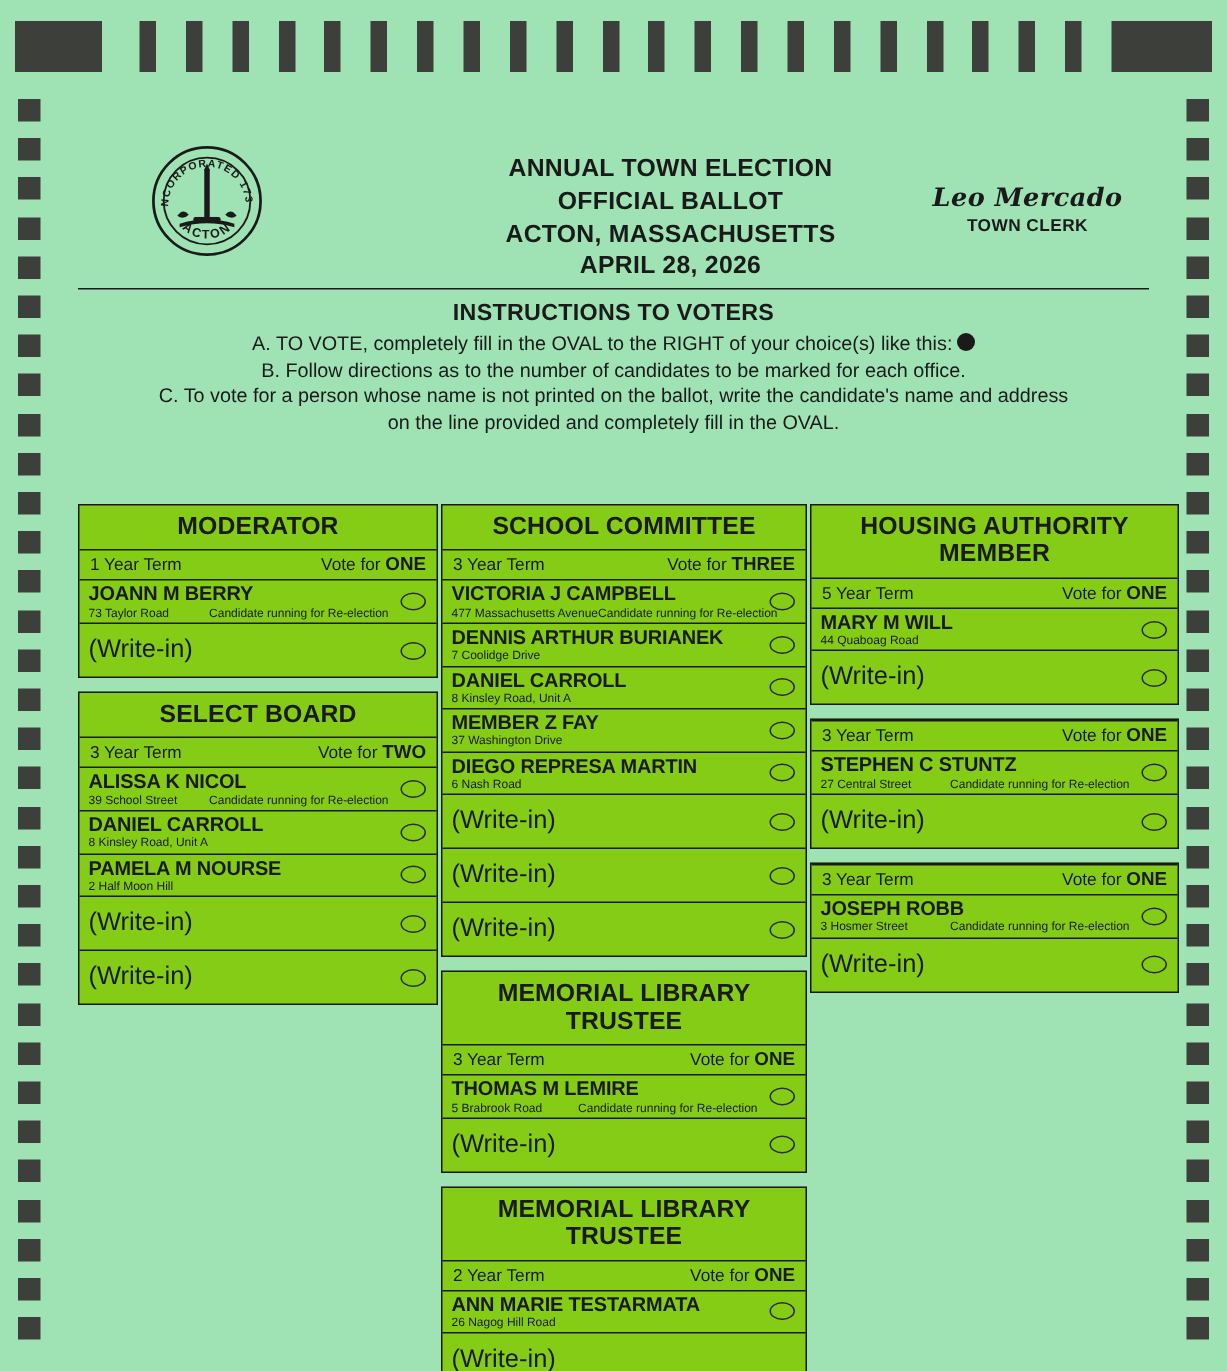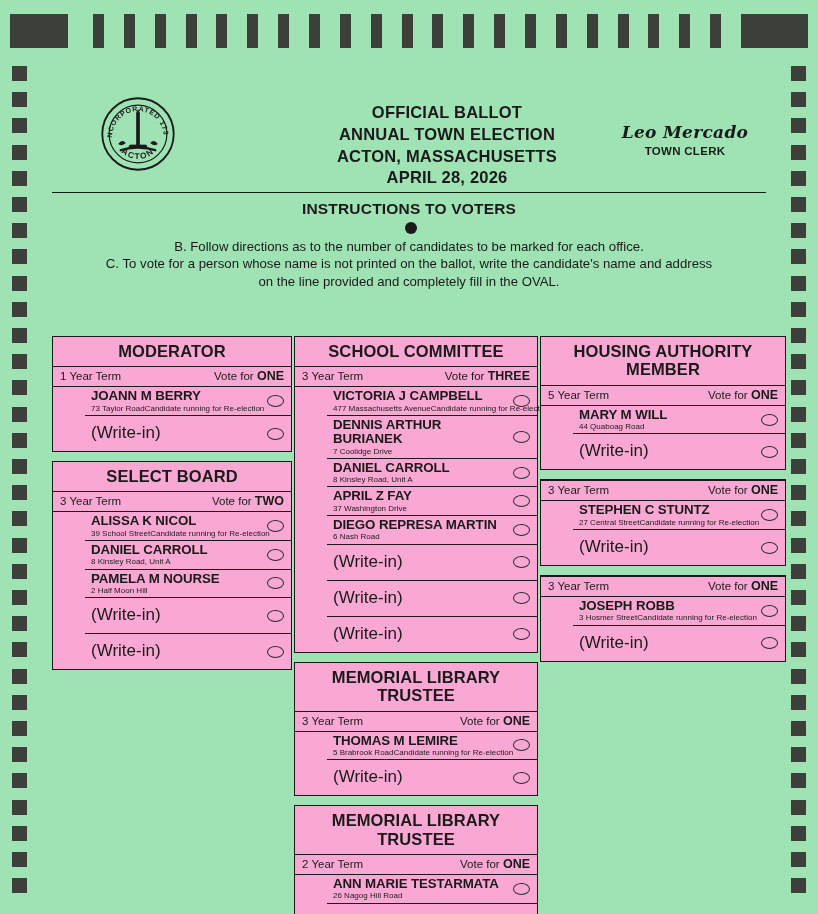--- a/index.html
+++ b/index.html
@@ -49,35 +49,35 @@
     background: #1a1a1a; vertical-align: -1px; margin-left: 3px;
   }
 
   
   .grid { position: absolute; left: 52px; top: 336px; width: 714px; }
   .col { position: absolute; top: 0; }
   .col-1 { left: 0; width: 240px; }
   .col-2 { left: 242px; width: 244px; }
   .col-3 { left: 488px; width: 246px; }
 
-  .contest { border: 1.6px solid #1a1a1a; background: #f9a8d4; margin-bottom: 9px; }
+  .contest { border: 1.6px solid #1a1a1a; background: #84cc16; margin-bottom: 9px; }
   .contest-title {
     text-align: center; font-size: 16.5px; font-weight: bold;
     padding: 5px 2px 6px; line-height: 1.12; letter-spacing: .1px;
   }
   .contest-sub {
     display: flex; justify-content: space-between; align-items: baseline;
     border-top: 1.4px solid #1a1a1a; border-bottom: 1.4px solid #1a1a1a;
     padding: 2px 7px 3px; font-size: 11.5px;
   }
   .contest-sub .vote-for b { font-size: 12.5px; }
 
   .choice {
     position: relative; border-bottom: 1.4px solid #1a1a1a;
-    padding: 2px 30px 2px 6px; min-height: 25px; margin-left: 32px;
+    padding: 2px 30px 2px 6px; min-height: 25px;
   }
   .choice:last-child { border-bottom: none; }
   .cand-name { font-size: 13.3px; font-weight: bold; line-height: 1.08; letter-spacing: -.1px; }
   .cand-meta { display: flex; justify-content: space-between; font-size: 8px; line-height: 1.15; padding-right: 2px; }
   .cand-meta .addr { white-space: nowrap; }
   .cand-meta .reelect { white-space: nowrap; }
   .writein { font-size: 17px; padding: 5px 0 6px; }
   .oval {
     position: absolute; right: 7px; top: 50%; transform: translateY(-50%);
     width: 17px; height: 12px; border: 1.3px solid #2a2a2a; border-radius: 50%;
@@ -197,38 +197,38 @@
       <polygon points="50,17 52.6,23 47.4,23" fill="#1a1a1a"></polygon>
       <rect x="40" y="64" width="20" height="3.4" fill="#1a1a1a"></rect>
       <path d="M 26,70 Q 50,62 74,70 L 74,73 Q 50,66 26,73 Z" fill="#1a1a1a"></path>
       <path d="M 24,63 q 5,-7 10,-1 q -5,5 -10,1 Z" fill="#1a1a1a"></path>
       <path d="M 76,63 q -5,-7 -10,-1 q 5,5 10,1 Z" fill="#1a1a1a"></path>
       <circle cx="40" cy="66" r="2" fill="#1a1a1a"></circle>
       <circle cx="60" cy="66" r="2" fill="#1a1a1a"></circle>
     </svg>
 
     <div class="title-block">
+      <div>ANNUAL TOWN ELECTION</div>
       <div>OFFICIAL BALLOT</div>
-      <div>ANNUAL TOWN ELECTION</div>
       <div>ACTON, MASSACHUSETTS</div>
       <div>APRIL 28, 2026</div>
     </div>
 
     <div class="clerk">
       <div class="clerk-sig">Leo Mercado</div>
       <div class="clerk-role">TOWN CLERK</div>
     </div>
   </div>
 
   <div class="rule"></div>
 
   <div class="instructions">
     <h2>INSTRUCTIONS TO VOTERS</h2>
     <p>
-      <span class="fill-dot"></span>
+      <span>A. TO VOTE, completely fill in the OVAL to the RIGHT of your choice(s) like this:</span><span class="fill-dot"></span>
     </p>
     <p>B. Follow directions as to the number of candidates to be marked for each office.</p>
     <p>C. To vote for a person whose name is not printed on the ballot, write the candidate's name and address</p>
     <p>on the line provided and completely fill in the OVAL.</p>
   </div>
 
   <div class="grid">
     <div class="col col-1" id="col-0">
         <div class="contest">
           <div class="contest-title">MODERATOR</div>
@@ -314,21 +314,21 @@
           </div>
           <div class="choice">
             <div class="cand-name">DANIEL CARROLL</div>
             <div class="cand-meta">
               <span class="addr">8 Kinsley Road, Unit A</span>
               <span class="reelect"></span>
             </div>
             <div class="oval"></div>
           </div>
           <div class="choice">
-            <div class="cand-name">APRIL Z FAY</div>
+            <div class="cand-name">MEMBER Z FAY</div>
             <div class="cand-meta">
               <span class="addr">37 Washington Drive</span>
               <span class="reelect"></span>
             </div>
             <div class="oval"></div>
           </div>
           <div class="choice">
             <div class="cand-name">DIEGO REPRESA MARTIN</div>
             <div class="cand-meta">
               <span class="addr">6 Nash Road</span>

